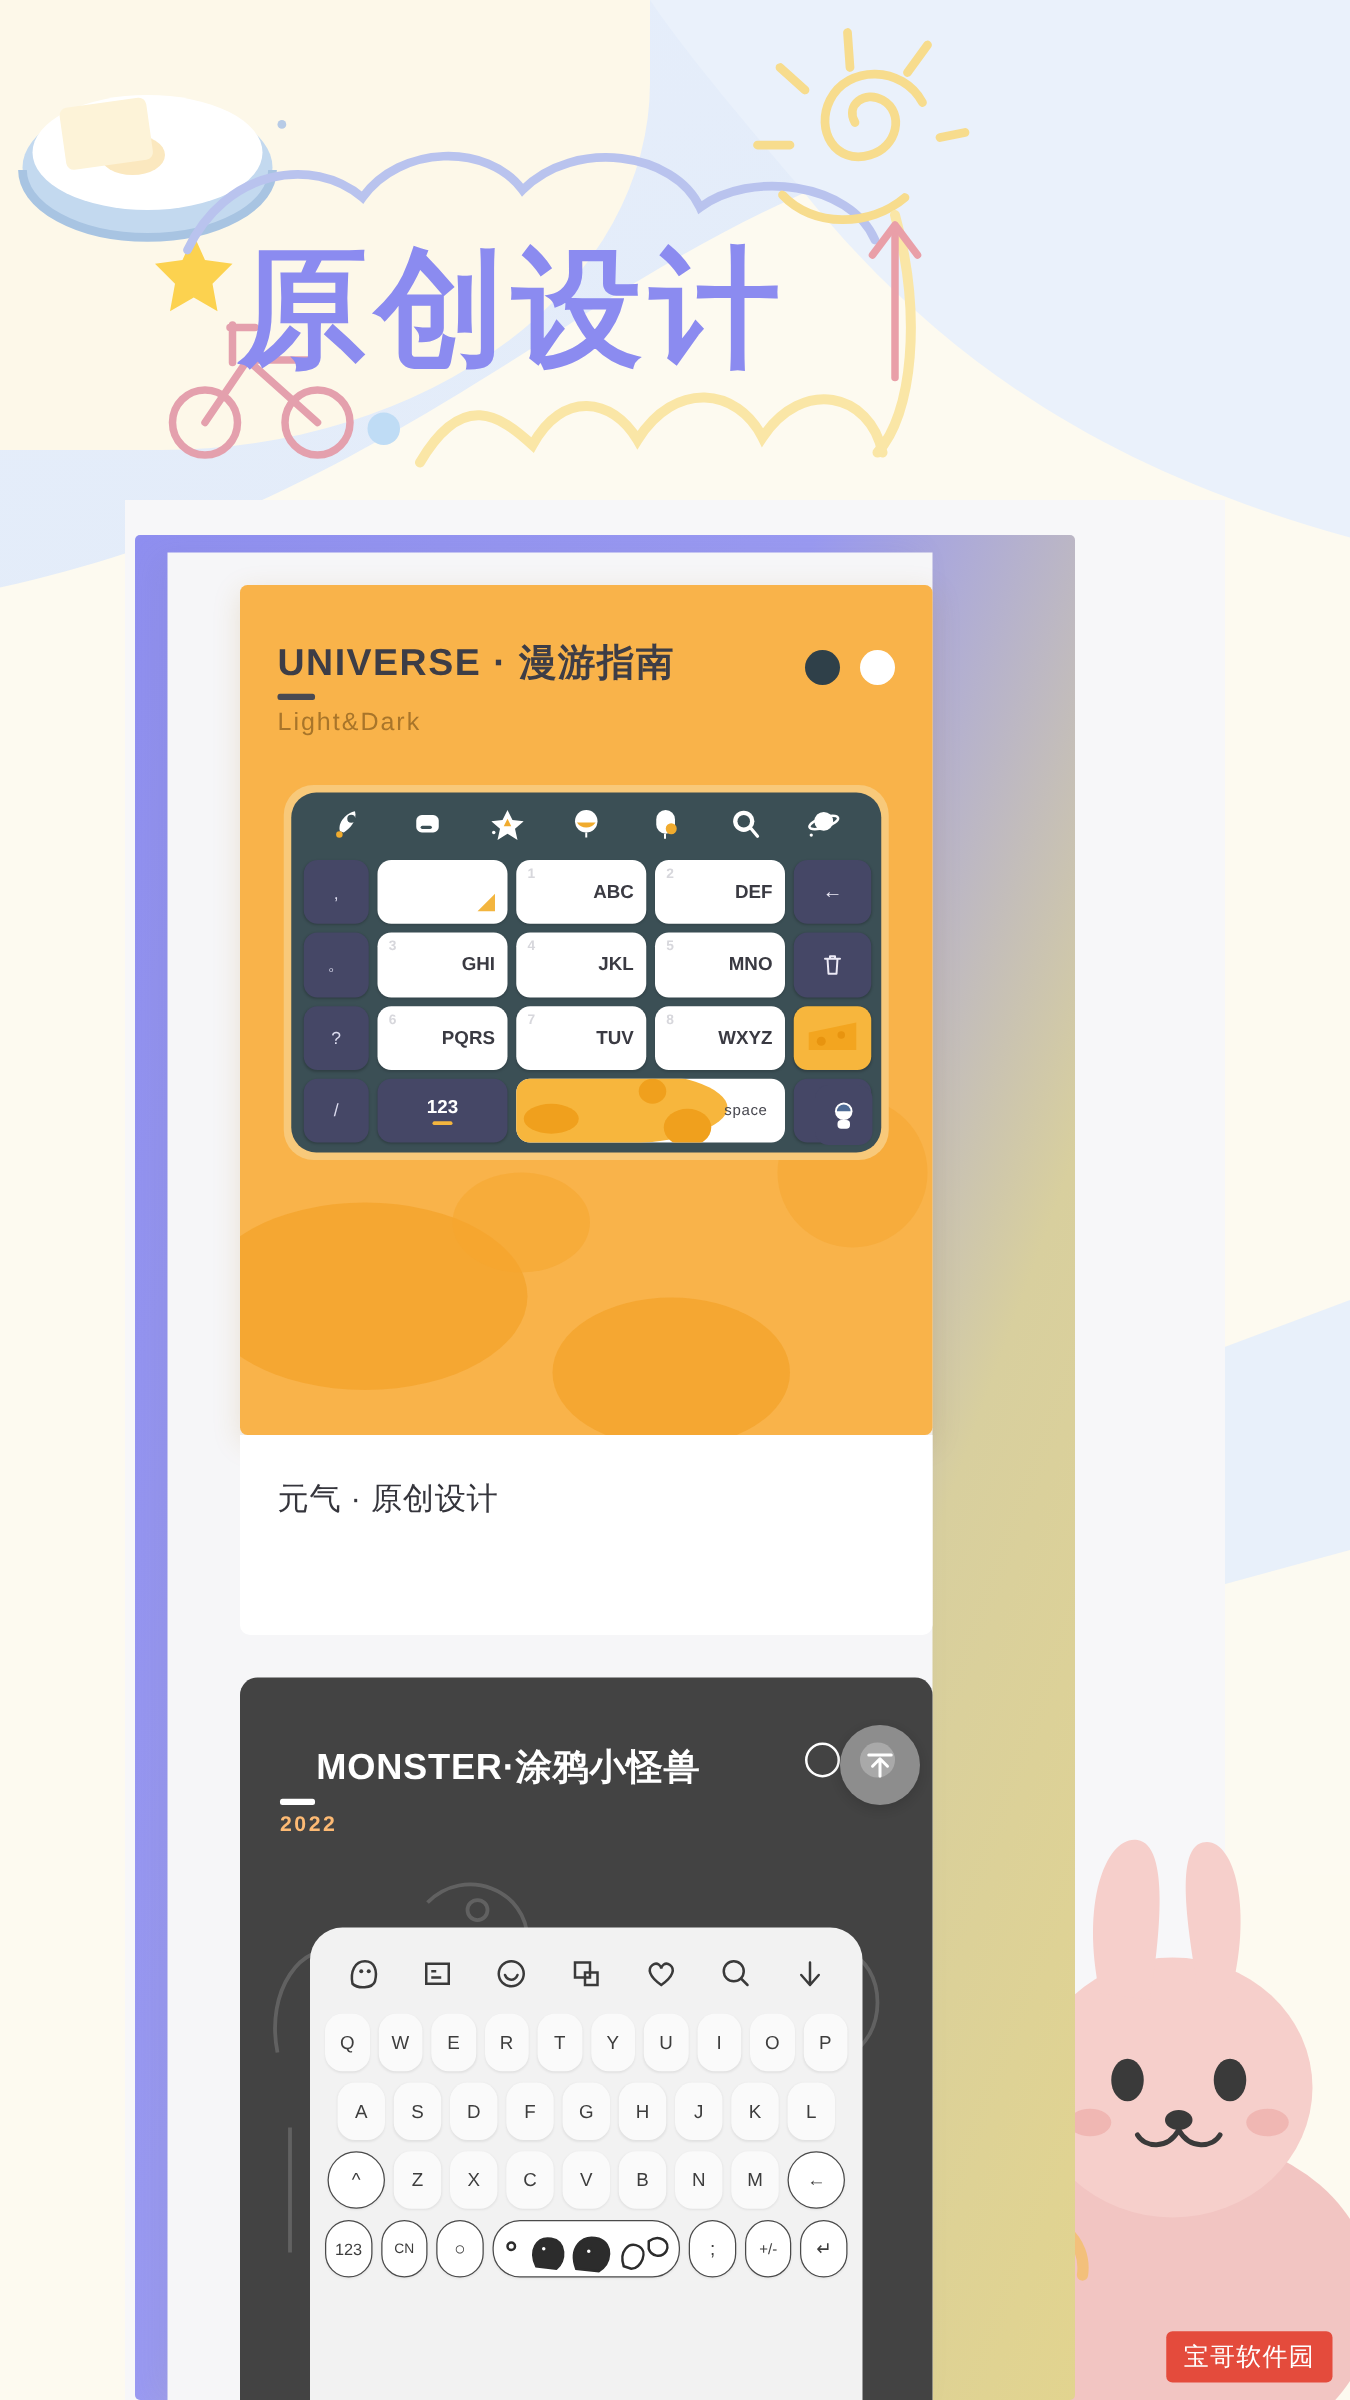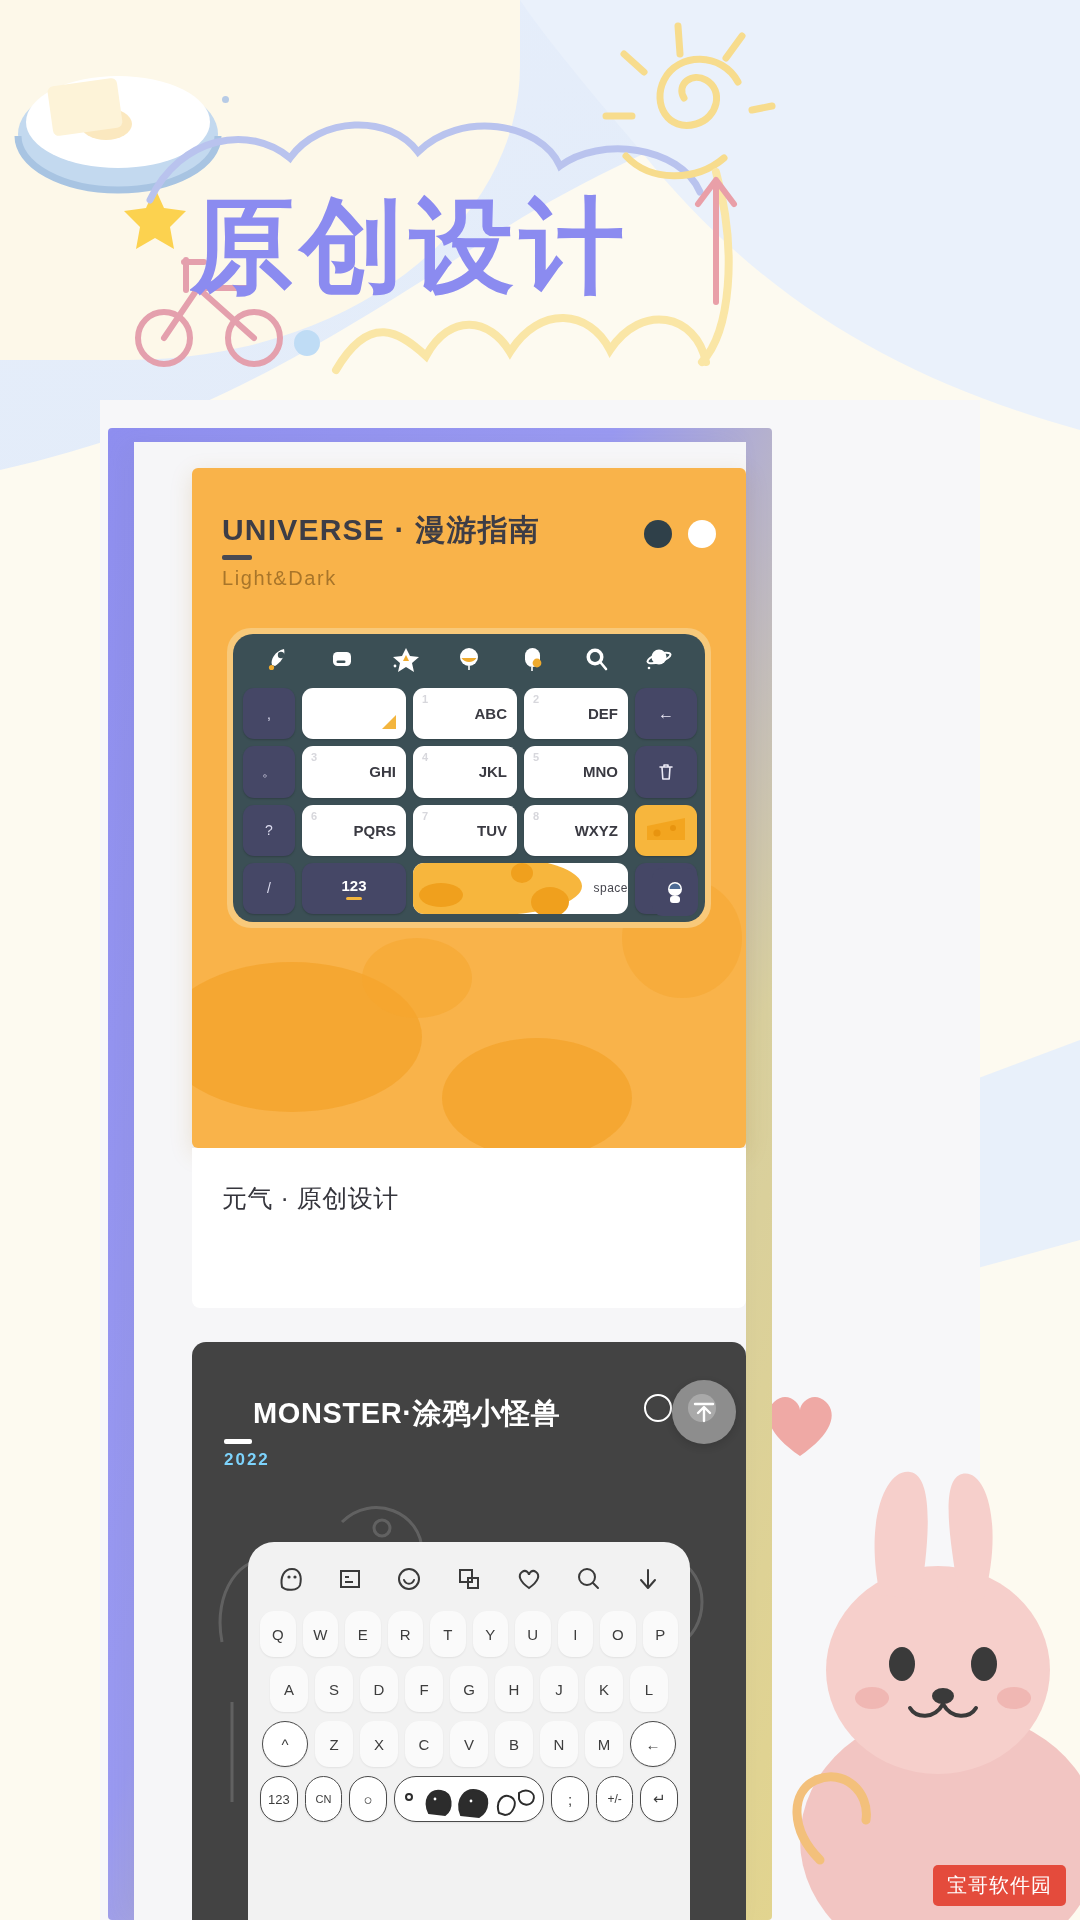--- a/index.html
+++ b/index.html
@@ -23,21 +23,21 @@
   .bg-white-panel {
     position:absolute; left:100px; top:400px; width:880px; height:1520px;
     background:#f7f7f9;
   }
 
   
   .doodle { position:absolute; }
 
   
   #stack {
-    position:absolute; left:108px; top:428px; width:664px; height:1492px;
+    position:absolute; left:108px; top:428px; width:752px; height:1492px;
     background:linear-gradient(110deg,#8f8ff0 0%, #9a9af2 42%, #d8cf9e 72%, #e2d48f 100%);
     border-radius:4px;
     overflow:hidden;
   }
   #stack-inner {
     position:absolute; left:26px; top:14px; width:612px; height:1478px;
     background:#f6f6f8;
     box-shadow:-12px 0 24px rgba(120,120,160,.10);
   }
 
@@ -104,21 +104,21 @@
     display:flex; align-items:center; justify-content:center;
     font-size:14px; box-shadow:0 1px 2px rgba(0,0,0,.2);
   }
   .k-fn {
     background:#454766; border-radius:11px; color:#eceaf6;
     display:flex; align-items:center; justify-content:center; font-size:16px;
     box-shadow:0 1px 2px rgba(0,0,0,.2);
   }
   .k-space {
     background:#ffffff; border-radius:11px; position:relative; overflow:hidden;
-    display:flex; align-items:center; justify-content:flex-end; 
+    display:flex; align-items:center; justify-content:flex-end; padding-right:14px;
     font-size:12px; color:#46464e; letter-spacing:.5px;
   }
   .k-space .cheese {
     position:absolute; left:-6px; top:-6px; width:175px; height:58px;
     background:#f7b63d; border-radius:14px 60% 60% 14px;
   }
   .k-space .ch-hole { position:absolute; border-radius:50%; background:#f0a01d;}
   .k-cheese-btn { background:#f7b63d; }
   .k-dark-star { background:#454766; }
 
@@ -132,21 +132,21 @@
   .cap-desc  { font-size:19px; color:#a9a9b0; margin-top:22px; letter-spacing:.5px;}
 
   
   #card2 {
     position:absolute; left:58px; top:900px; width:554px; height:578px;
     background:#434343; border-radius:14px 14px 0 0; overflow:hidden;
   }
   .c2-head { position:absolute; left:32px; top:52px; z-index:4; }
   .c2-title { font-size:29px; font-weight:700; color:#fff; letter-spacing:.6px; white-space:nowrap;margin-left:29px;}
   .c2-rule { width:28px; height:5px; background:#fff; margin-top:5px; border-radius:2px;}
-  .c2-sub { font-size:17px; font-weight:700; color:#7dd3fc; letter-spacing:2px; margin-top:6px;}
+  .c2-sub { font-size:17px; font-weight:700; color:#fdba74; letter-spacing:2px; margin-top:6px;}
 
   .c2-art { position:absolute; inset:0; opacity:.16; }
 
   #kb2 {
     position:absolute; left:56px; top:200px; right:56px; bottom:-10px;
     background:#f2f2f2; border-radius:26px 26px 0 0; padding:14px 12px 0 12px;
     z-index:3;
   }
   .kb2-toolbar { display:flex; justify-content:space-around; align-items:center; height:46px;}
   .kb2-ic { width:28px; height:28px; color:#3a3a3a; }

